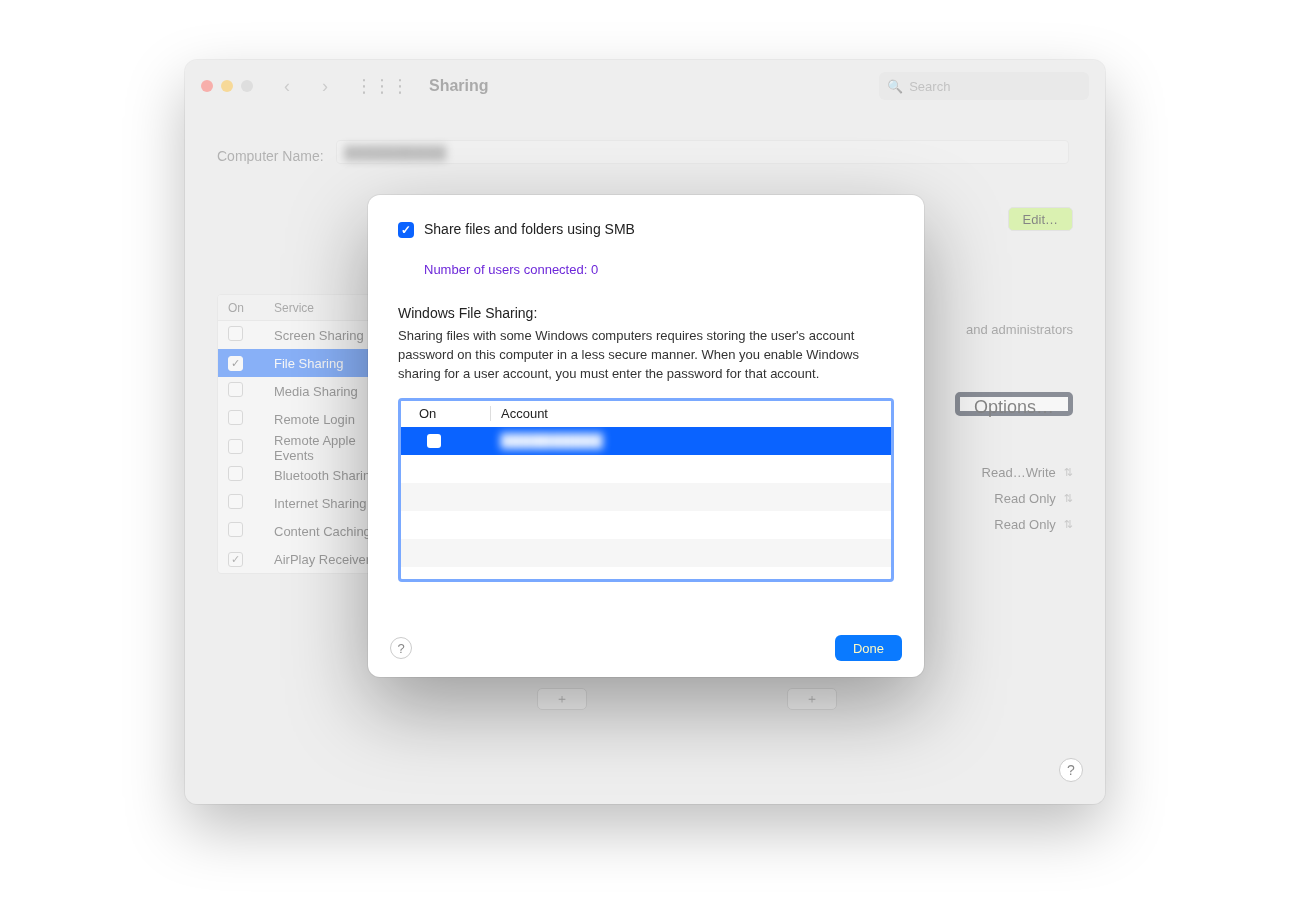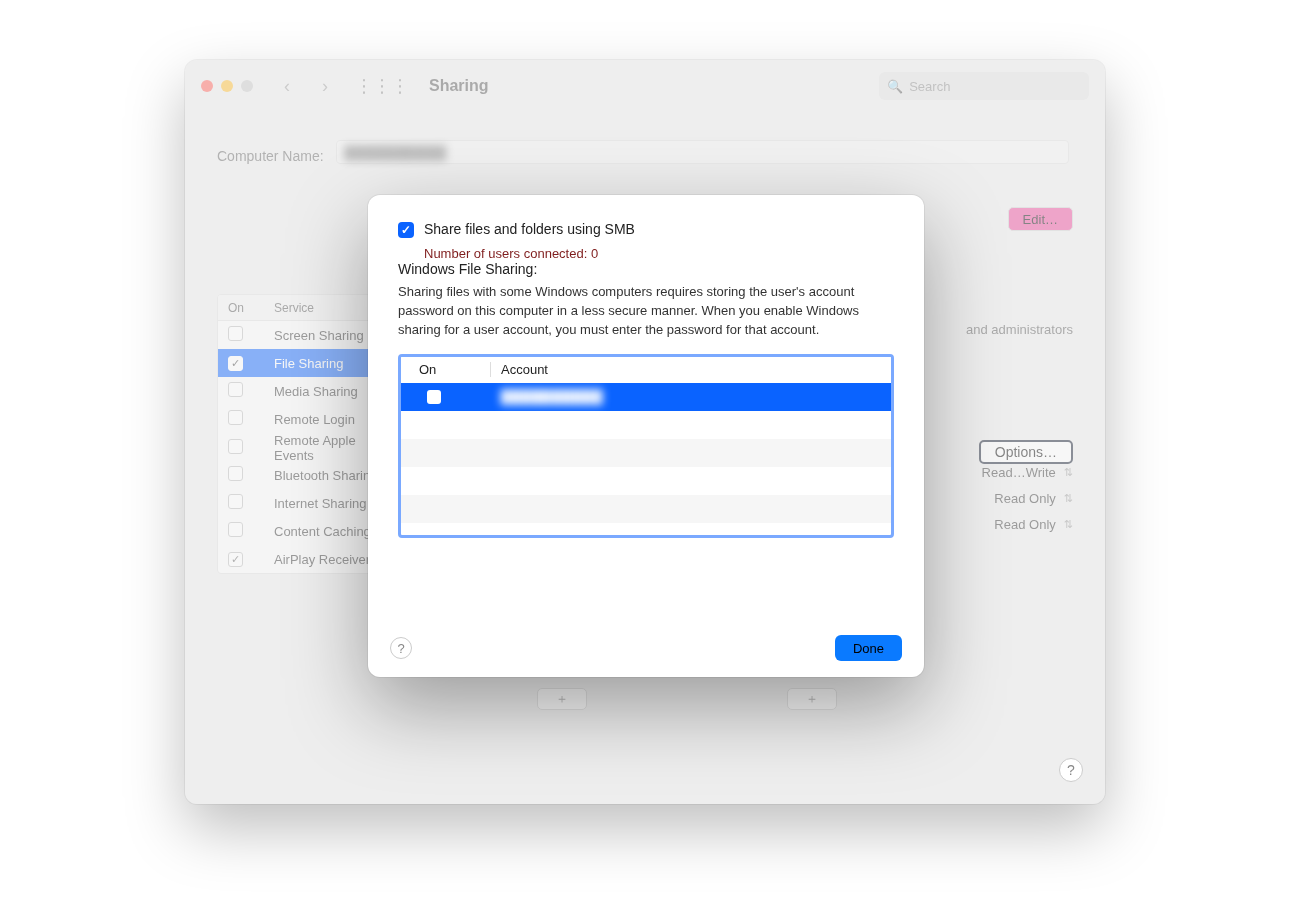--- a/index.html
+++ b/index.html
@@ -74,36 +74,35 @@
   margin-right: 4px;
   display:flex; align-items:center; padding:0 8px;
 }
 .blurred { filter: blur(4px); letter-spacing:1px; color:#777; }
 .edit-btn {
   position:absolute;
   right: 32px;
   top: 95px;
   height: 24px;
   padding: 0 14px;
-  background: #ec4899;
+  background: #bef264;
   border: 1px solid #d0d0d0;
   border-radius: 5px;
   font-size:13px;
 }
 .options-btn {
   position:absolute;
   right: 32px;
   top: 280px;
   height: 24px;
   padding: 0 14px;
   background: #fff;
-  border: 2px solid #0f172a;
+  border: 5px solid #0f172a;
   border-radius: 5px;
-  font-size:14px;
-  margin-top:48px;
+  font-size:18px;
 }
 .services {
   position:absolute;
   left: 32px;
   top: 182px;
   width: 180px;
   border: 1px solid #ddd;
   background: #fafafa;
   border-radius:4px;
   overflow:hidden;
@@ -194,22 +193,22 @@
   background:#0a63ff;
   display:inline-flex; align-items:center; justify-content:center;
   border:none;
   flex-shrink:0;
   margin-top:1px;
 }
 .checkbox::after{
   content:"✓"; color:#fff; font-size:12px; font-weight:700;
 }
 .smb-label { font-size:14px; }
-.sub { margin-left: 26px; margin-top: 8px; color:#7f1d1d; }
-.sect-title { font-size:14px; margin-left:0; }
+.sub { margin-left: 26px; margin-top: 24px; color:#6d28d9; }
+.sect-title { font-size:14px; margin-top: 28px; margin-left:0; }
 .desc { margin-top:6px; line-height:1.45; color:#333; }
 .acct-table {
   margin-top: 14px;
   border: 3px solid #7aa9ff;
   border-radius:4px;
   height: 184px;
   background:#fff;
   display:flex; flex-direction:column;
   overflow:hidden;
 }
@@ -242,21 +241,21 @@
   width:22px; height:22px; border-radius:50%;
   border:1px solid #ccc;
   display:flex; align-items:center; justify-content:center;
   color:#888; font-size:13px;
 }
 .done-btn {
   margin-left:auto;
   height: 26px;
   padding: 0 18px;
   background:#0a7aff;
-  color:#000000;
+  color:#fef9c3;
   border:none;
   border-radius:6px;
   font-size:13px;
   font-weight:500;
 }
 </style>
 </head>
 <body>
 
 <div class="stage">

